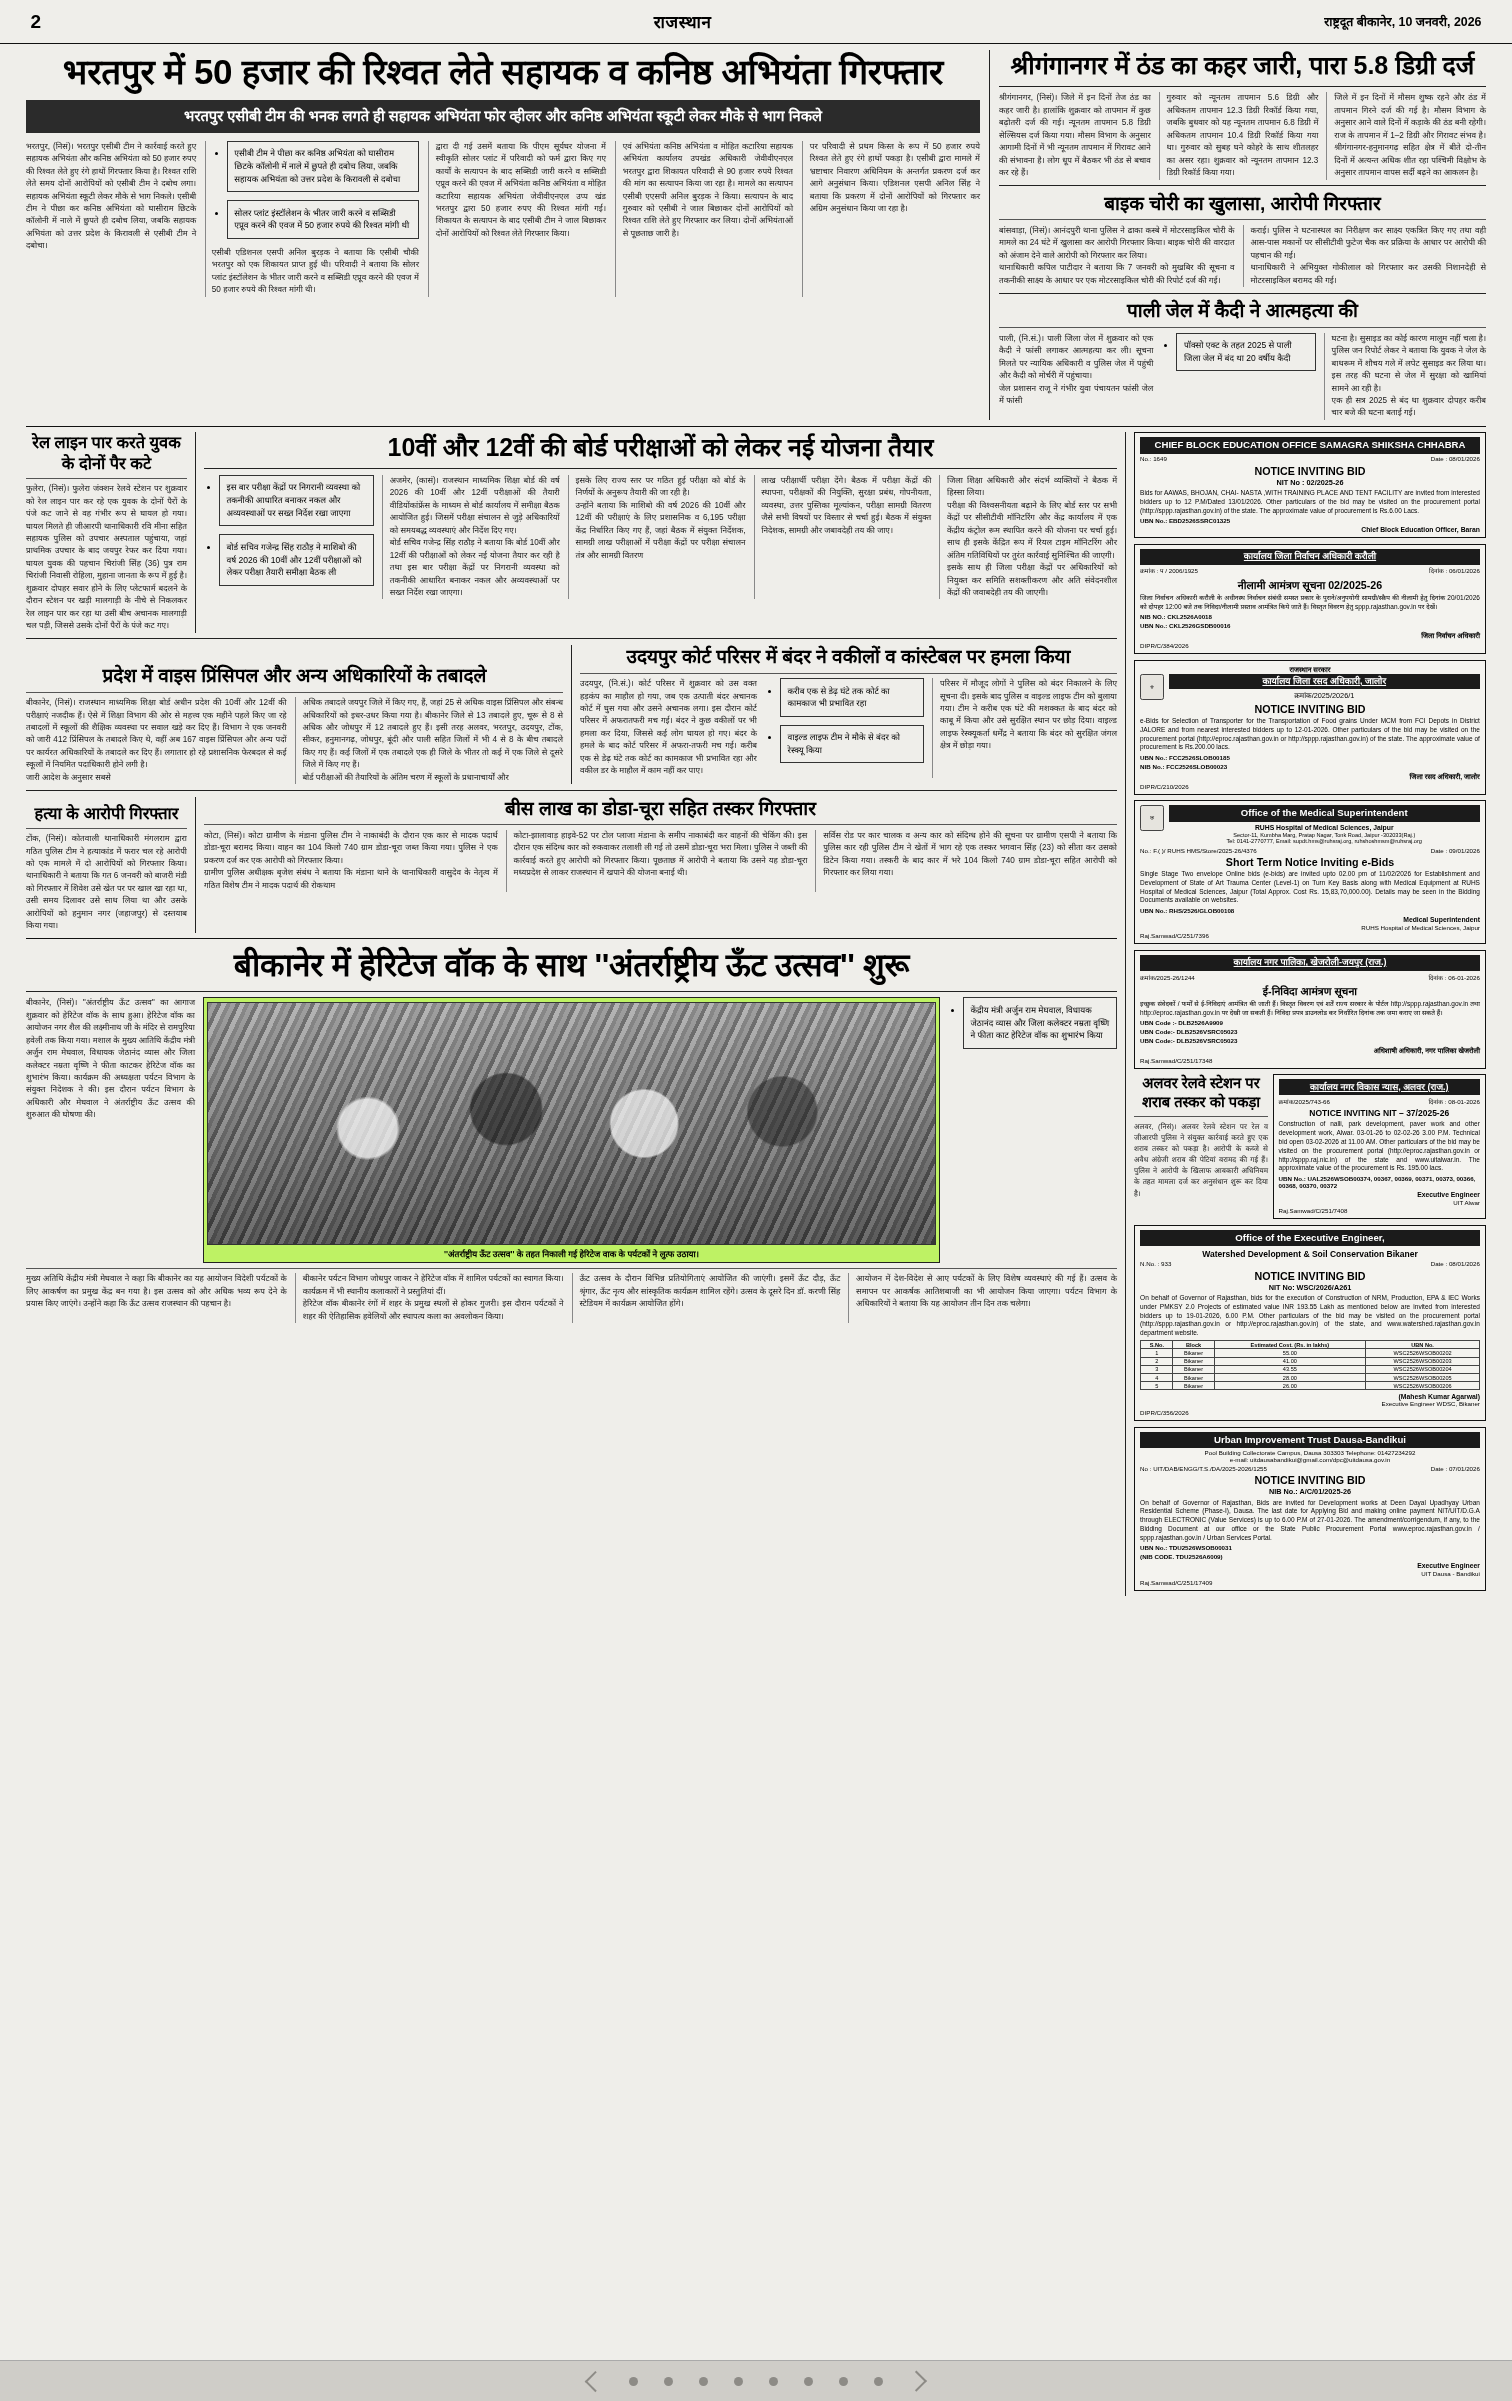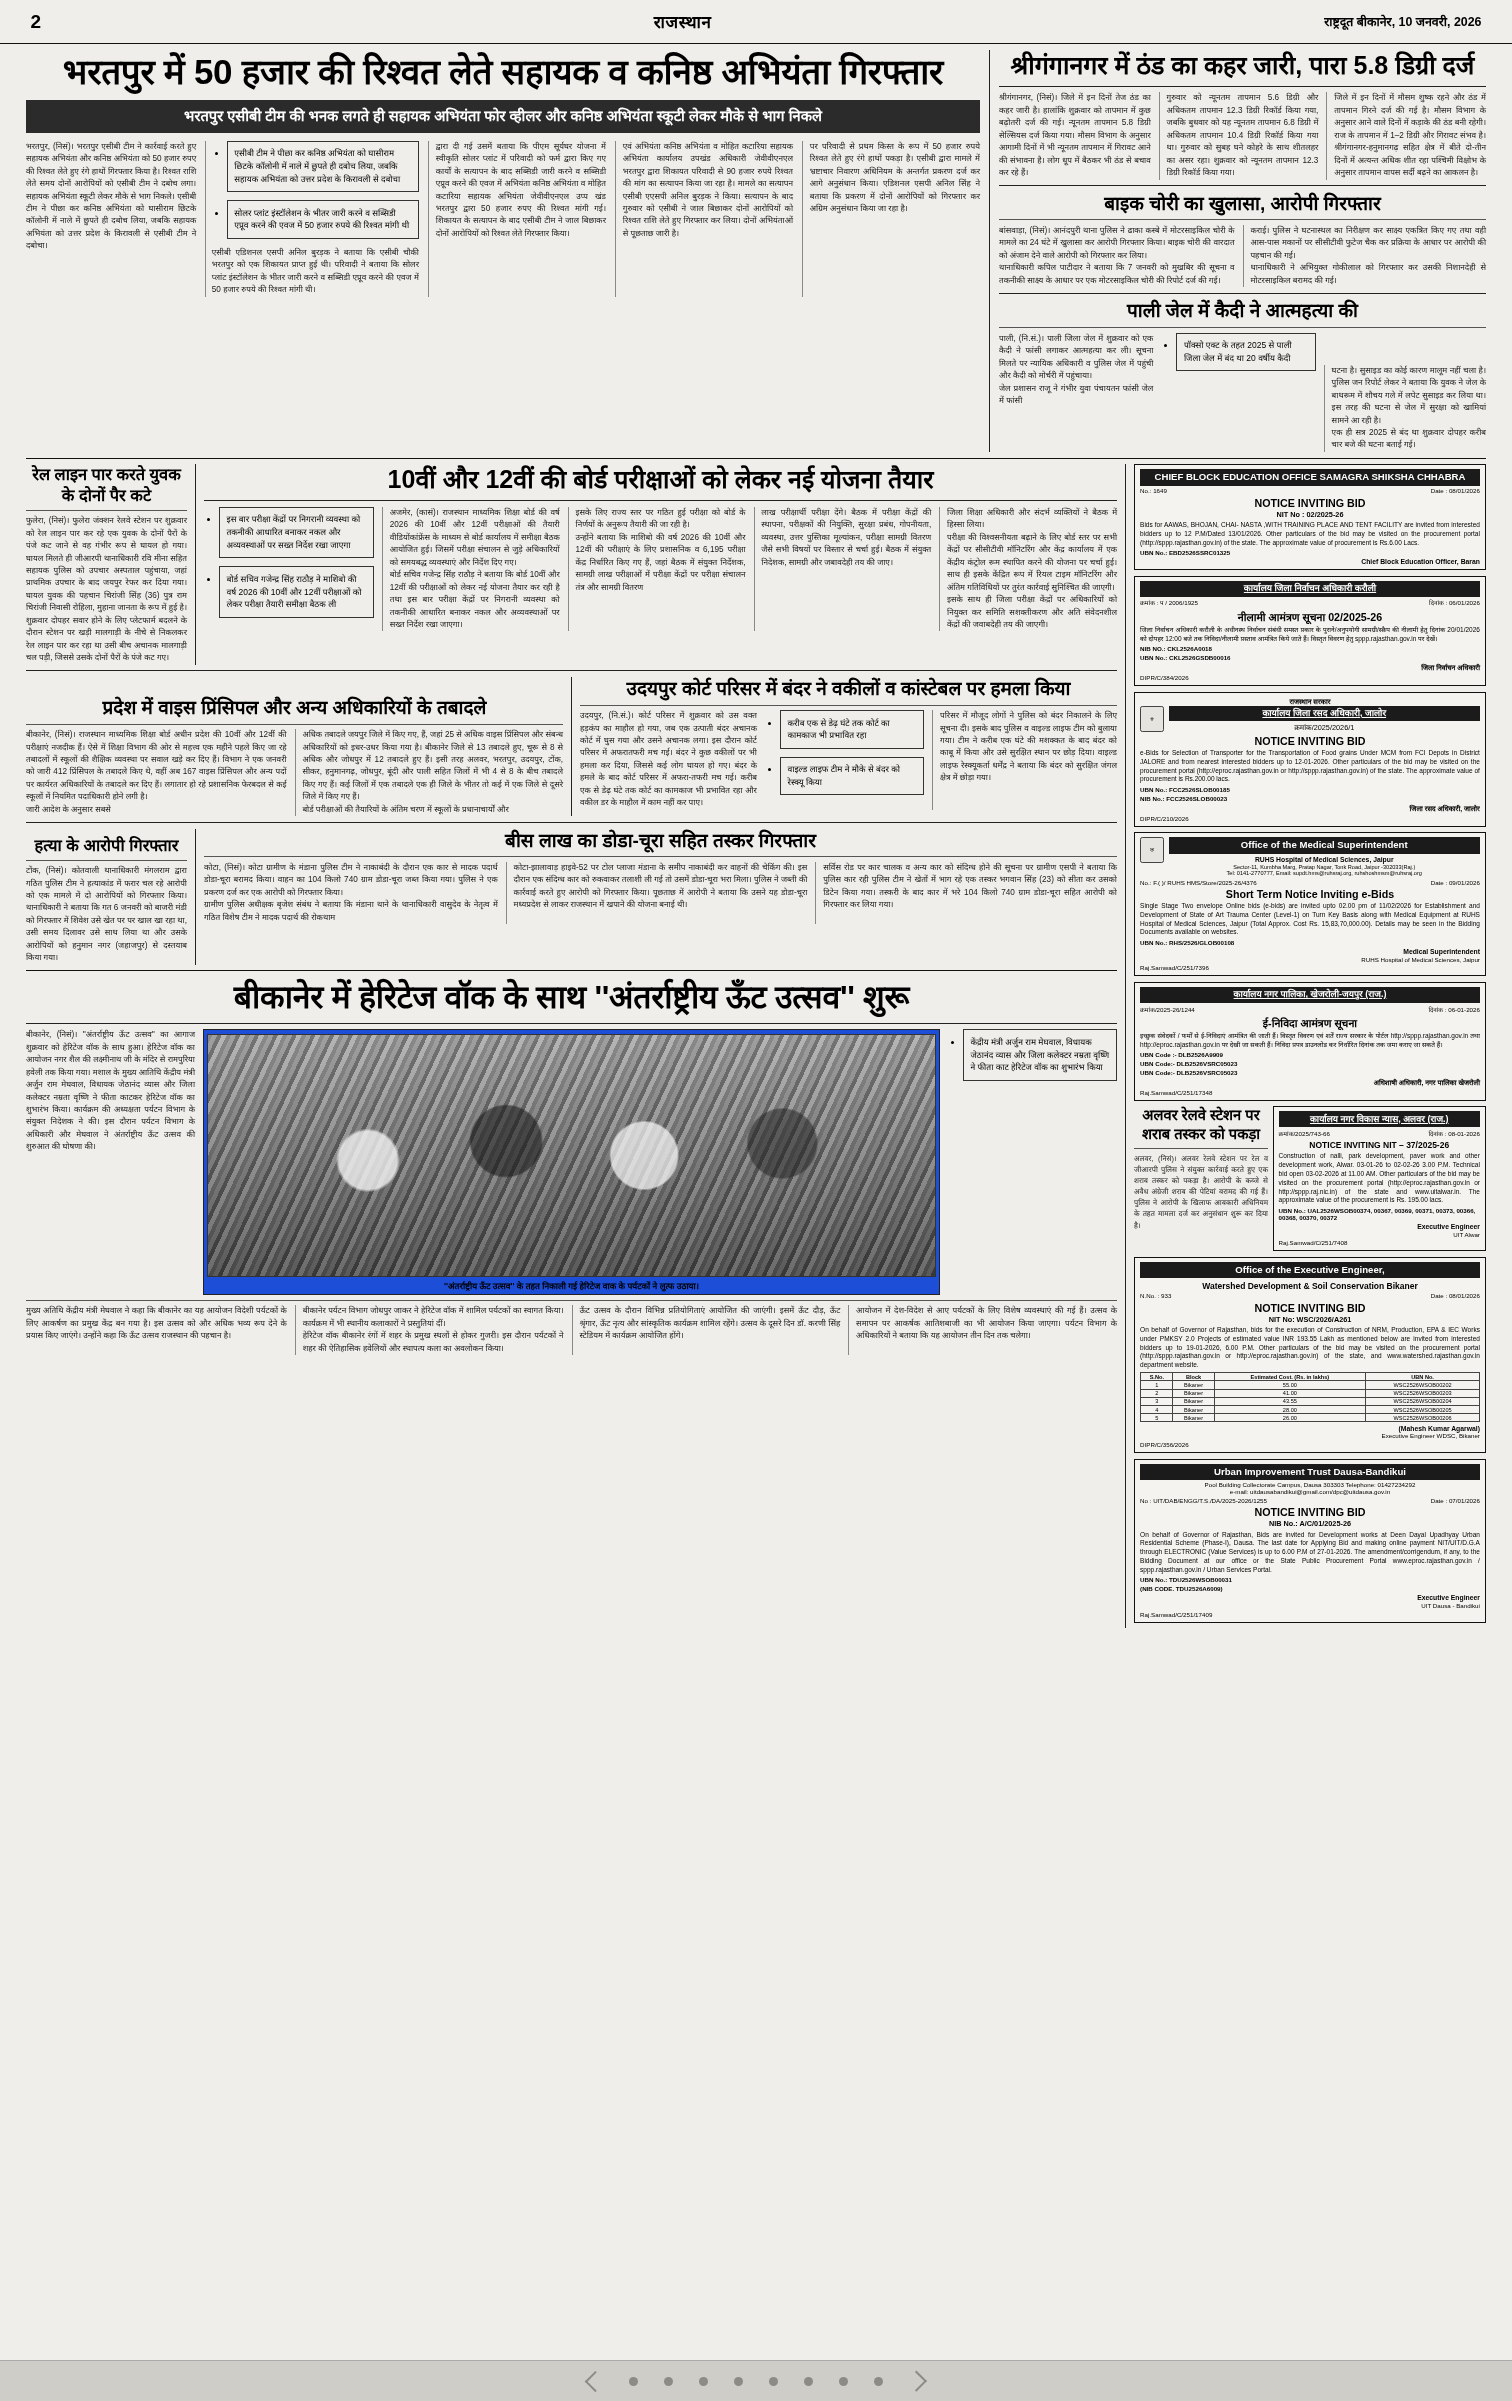--- a/index.html
+++ b/index.html
@@ -129,21 +129,21 @@
     position:absolute;inset:0;
     background:
       radial-gradient(circle at 22% 52%, rgba(245,245,245,.78) 0 29px, rgba(0,0,0,0) 32px),
       radial-gradient(circle at 41% 44%, rgba(20,20,20,.55) 0 35px, rgba(0,0,0,0) 37px),
       radial-gradient(circle at 60% 50%, rgba(250,250,250,.7) 0 33px, rgba(0,0,0,0) 35px),
       radial-gradient(circle at 79% 45%, rgba(30,30,30,.5) 0 34px, rgba(0,0,0,0) 36px),
       linear-gradient(to bottom, rgba(255,255,255,.18), rgba(0,0,0,.35));
   }
   .caption { font-size: 8.5px; text-align:center; margin-top:3.4px; font-weight:600;}
 
-  .photo-box { border:0.6px solid #222; padding:3.4px; background:#1d4ed8;}
+  .photo-box { border:0.6px solid #222; padding:3.4px; background:#bef264;}
 
   
   .bottom-strip{
     position:absolute; left:0; right:0; bottom:0; height:41px;
     background:#cfcdc8; border-top:0.6px solid #aaa;
     display:flex; align-items:center; justify-content:center; gap:26px;
   }
   .dot{width:9px;height:9px;border-radius:50%;background:#8d8b86;}
   .bar-l,.bar-r{width:14.7px;height:14.7px;border-left:2.3px solid #8d8b86;border-bottom:2.3px solid #8d8b86;}
   .bar-l{transform:rotate(45deg);} .bar-r{transform:rotate(-135deg);}
@@ -213,21 +213,21 @@
         <div class="row" style="gap:8px;">
           <div class="body-col" style="flex:1 1 0; white-space:pre-line;">पाली, (नि.सं.)। पाली जिला जेल में शुक्रवार को एक कैदी ने फांसी लगाकर आत्महत्या कर ली। सूचना मिलते पर न्यायिक अधिकारी व पुलिस जेल में पहुंची और कैदी को मोर्चरी में पहुंचाया।
 जेल प्रशासन राजू ने गंभीर युवा पंचायतन फांसी जेल में फांसी</div>
           <div style="flex:1 1 0;">
             <div class="bullets">
                 <ul>
                   <li class="bx">पॉक्सो एक्ट के तहत 2025 से पाली जिला जेल में बंद था 20 वर्षीय कैदी</li>
                 </ul>
               </div>
           </div>
-          <div class="body-col vrule" style="flex:1 1 0;padding-left:6.8px; white-space:pre-line;margin-top:32px;">घटना है। सुसाइड का कोई कारण मालूम नहीं चला है। पुलिस जन रिपोर्ट लेकर ने बताया कि युवक ने जेल के बाथरूम में शौचय गले में लपेट सुसाइड कर लिया था। इस तरह की घटना से जेल में सुरक्षा को खामियां सामने आ रही है।
+          <div class="body-col vrule" style="flex:1 1 0;padding-left:6.8px; white-space:pre-line;">घटना है। सुसाइड का कोई कारण मालूम नहीं चला है। पुलिस जन रिपोर्ट लेकर ने बताया कि युवक ने जेल के बाथरूम में शौचय गले में लपेट सुसाइड कर लिया था। इस तरह की घटना से जेल में सुरक्षा को खामियां सामने आ रही है।
 एक ही सत्र 2025 से बंद था शुक्रवार दोपहर करीब चार बजे की घटना बताई गई।</div>
         </div>
       </div>
     </div>
 
     <div class="rule" style="border-top:1.7px solid #111;"></div>
 
     <div class="row">
 
       <div style="flex:1 1 auto; padding-right:8px;">

